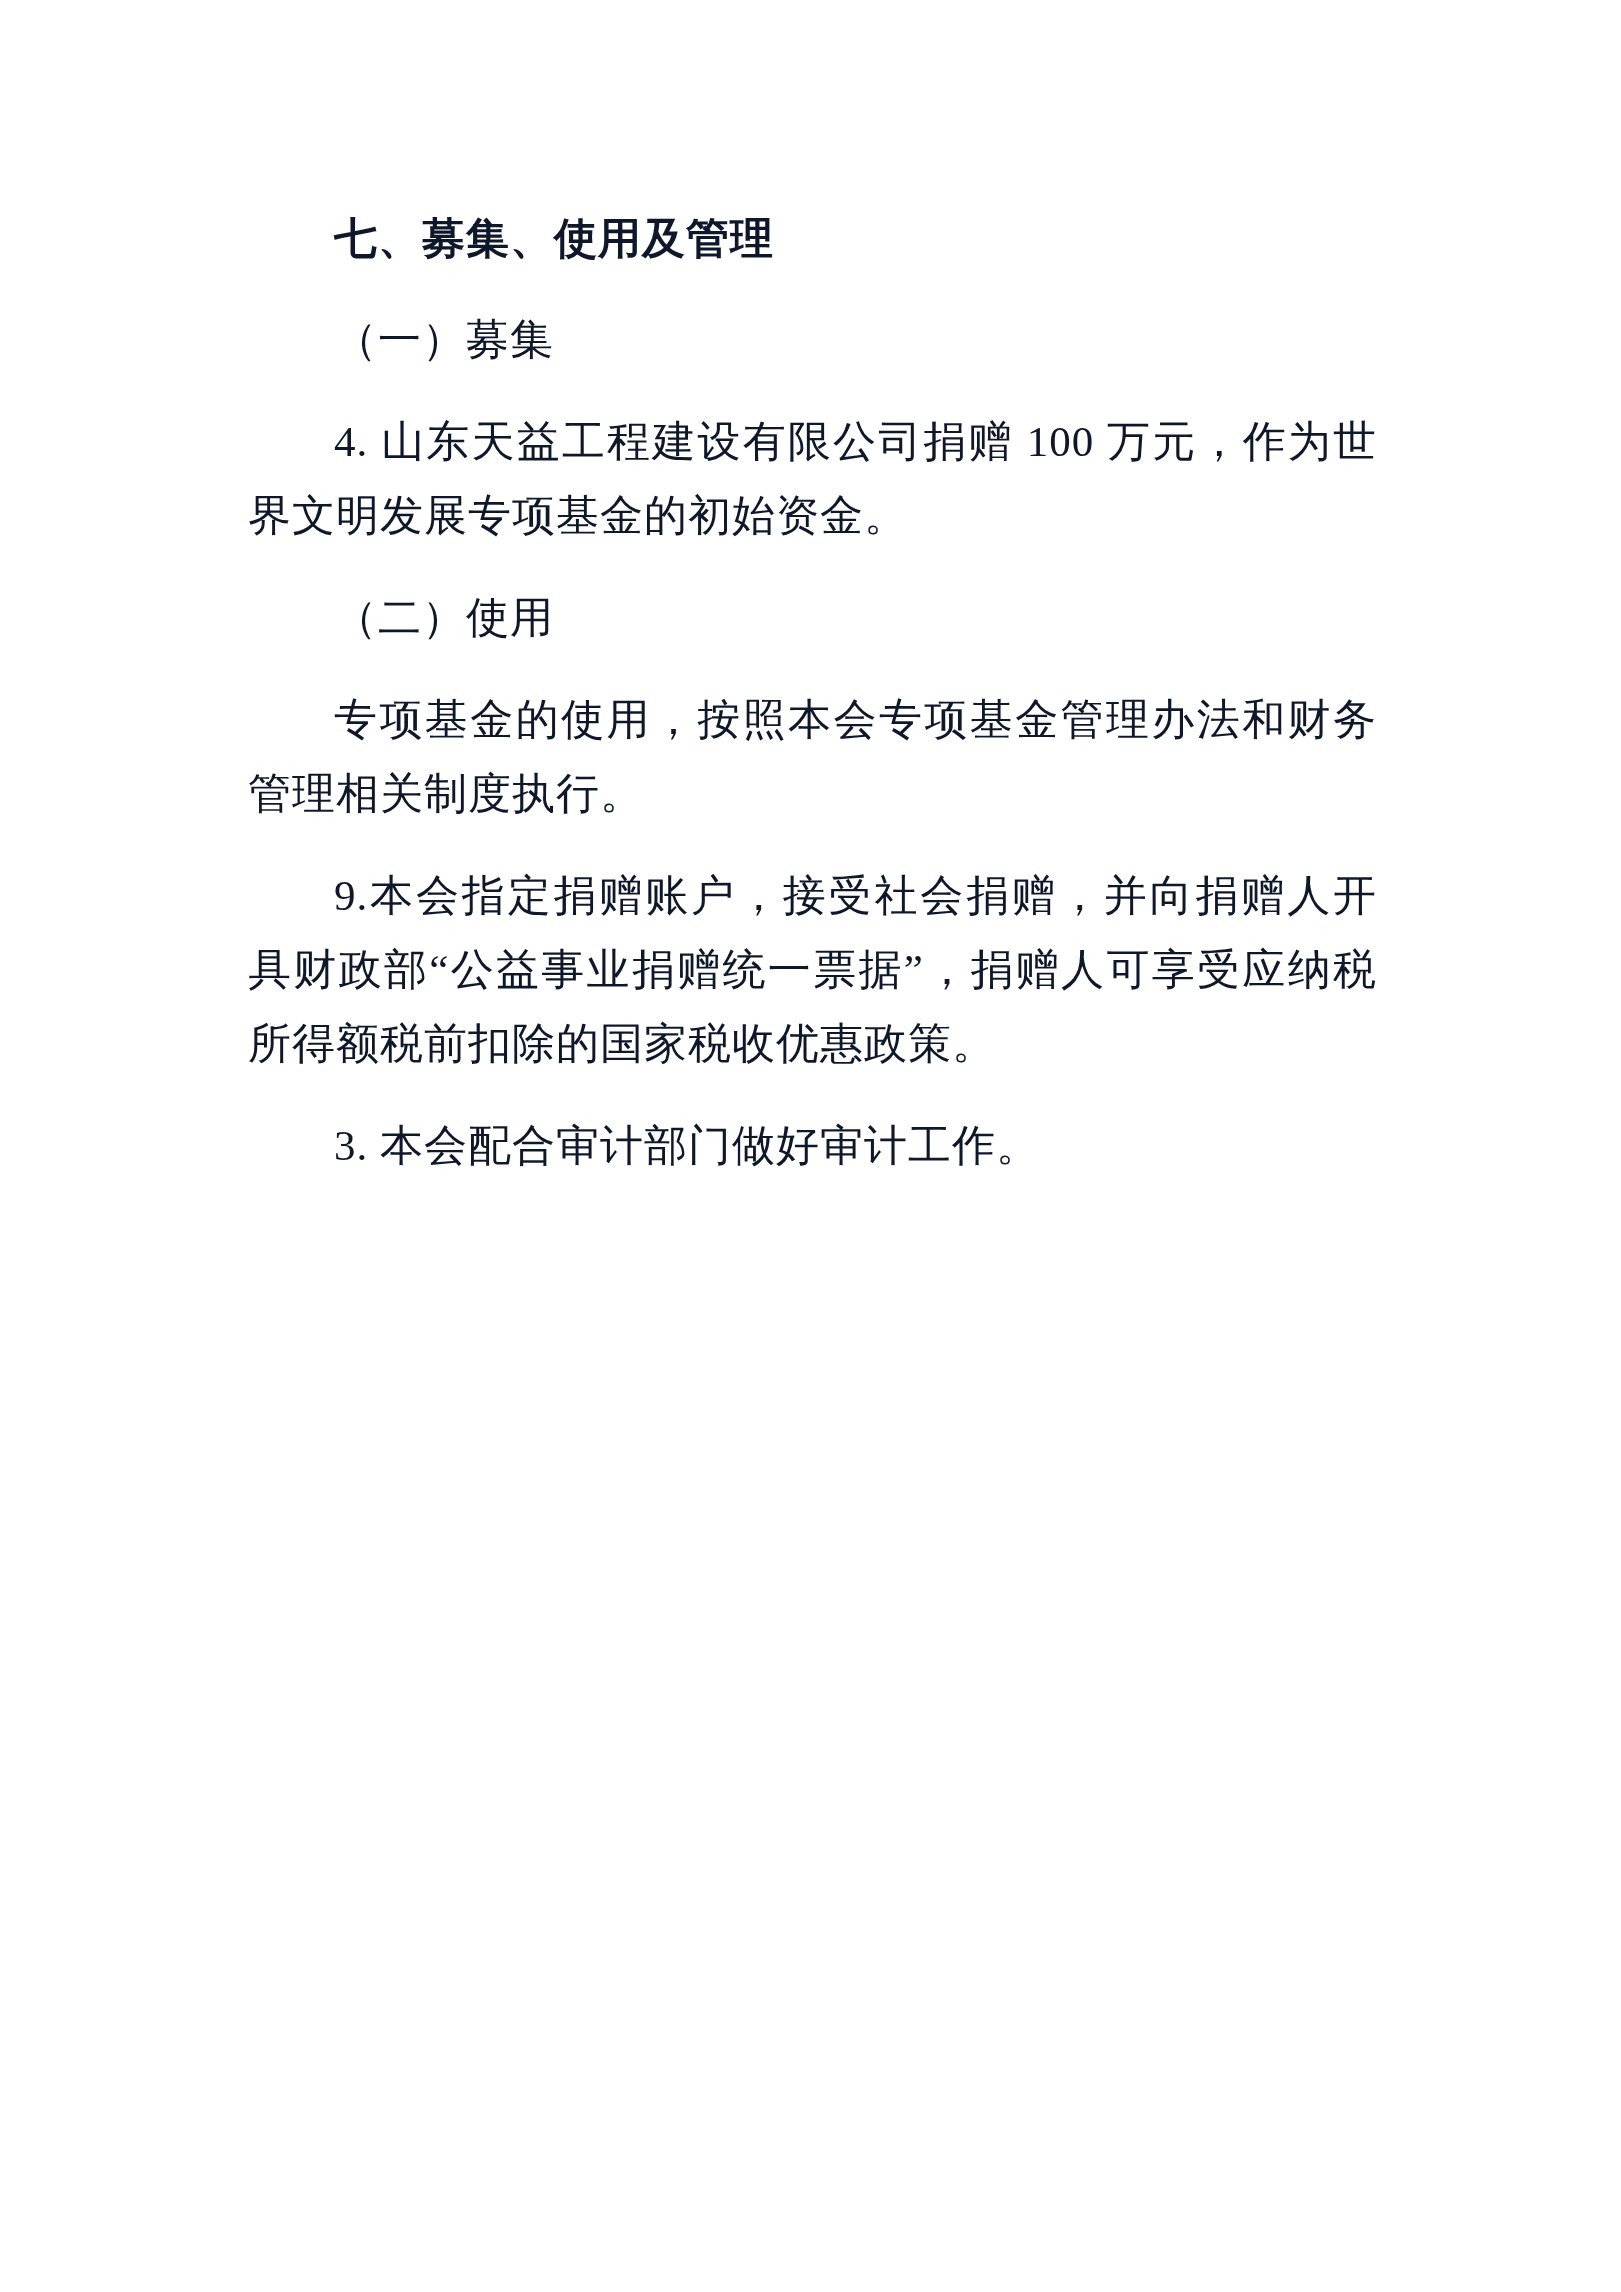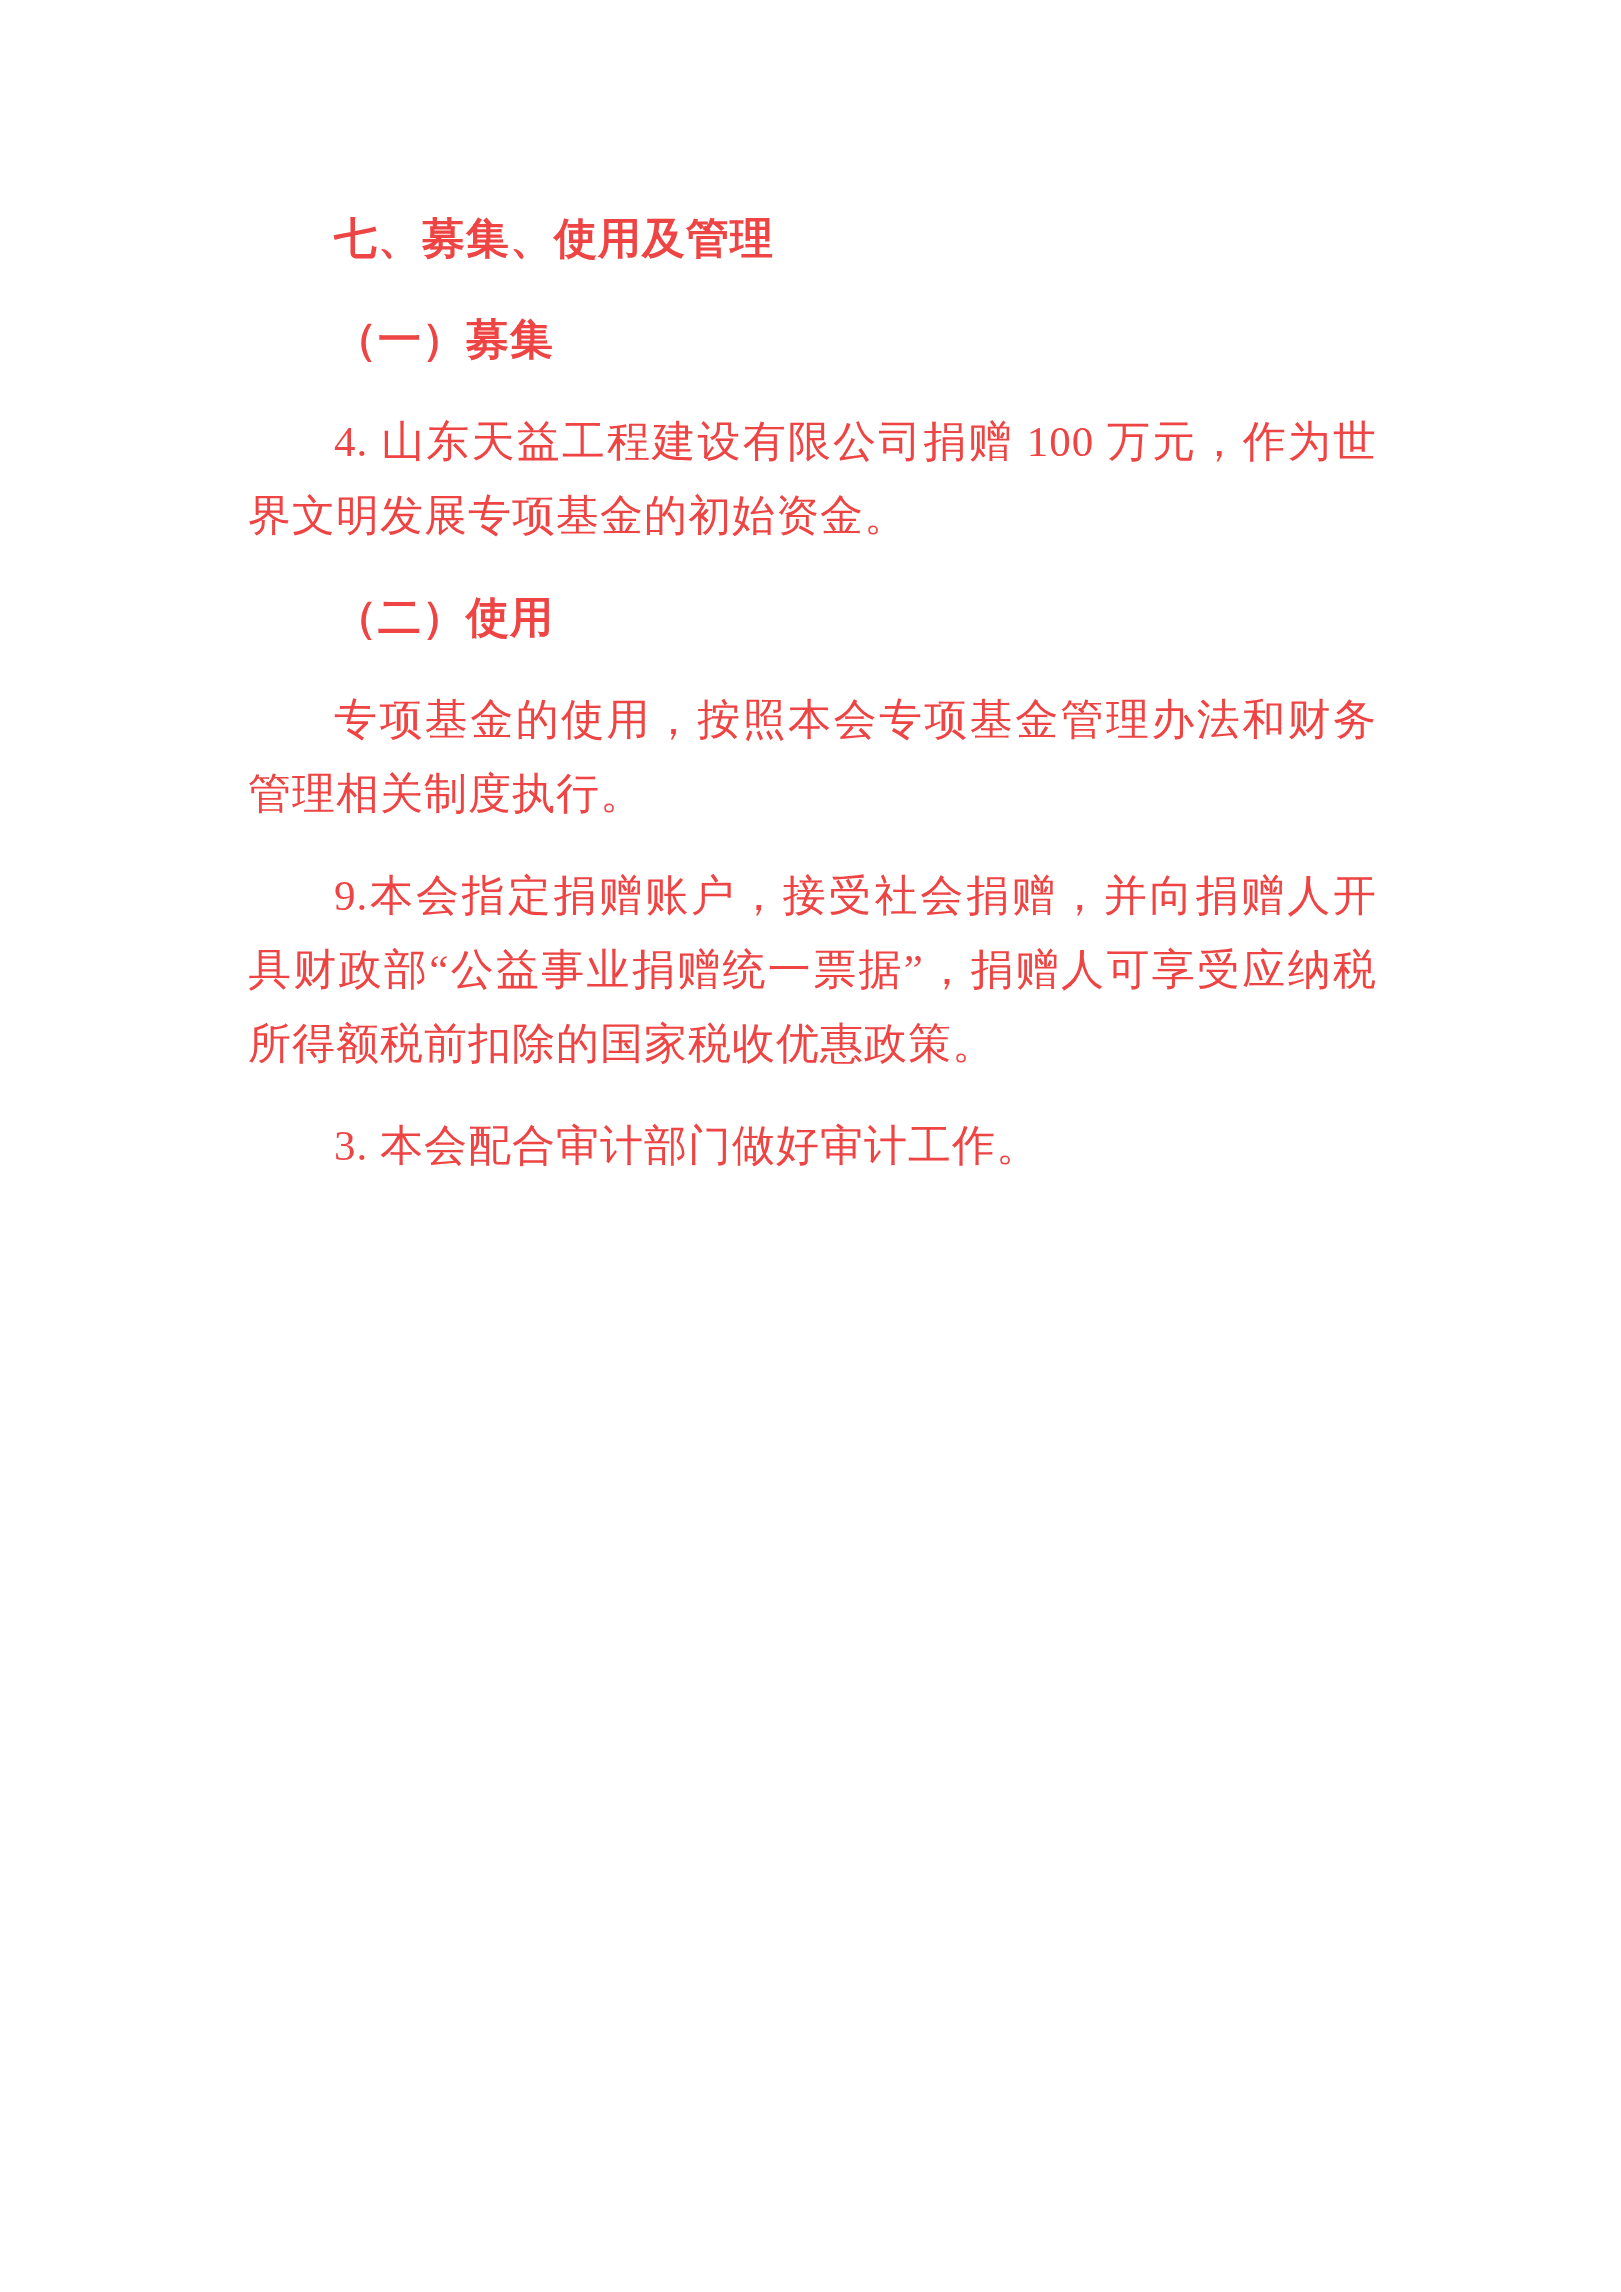--- a/index.html
+++ b/index.html
@@ -7,36 +7,36 @@
     padding: 0;
     background: #ffffff;
   }
   .page {
     position: relative;
     width: 1621px;
     height: 2293px;
     background: #ffffff;
     box-sizing: border-box;
     padding: 201px 244px 0 248px;
-    color: #ef4444;
+    color: #0f172a;
     overflow: hidden;
   }
   .doc-heading {
     margin: 0 0 28px 0;
     font-family: "Liberation Sans", "DejaVu Sans", sans-serif;
     font-weight: bold;
     font-size: 43px;
     line-height: 74px;
     text-indent: 86px;
     letter-spacing: 1px;
   }
   .doc-subheading {
     margin: 0 0 28px 0;
     font-family: "Liberation Serif", "DejaVu Serif", serif;
-    font-weight: bold;
+    font-weight: normal;
     font-size: 43px;
     line-height: 74px;
     text-indent: 86px;
     letter-spacing: 1px;
   }
   .doc-paragraph {
     margin: 0 0 28px 0;
     font-family: "Liberation Serif", "DejaVu Serif", serif;
     font-size: 43px;
     line-height: 74px;

